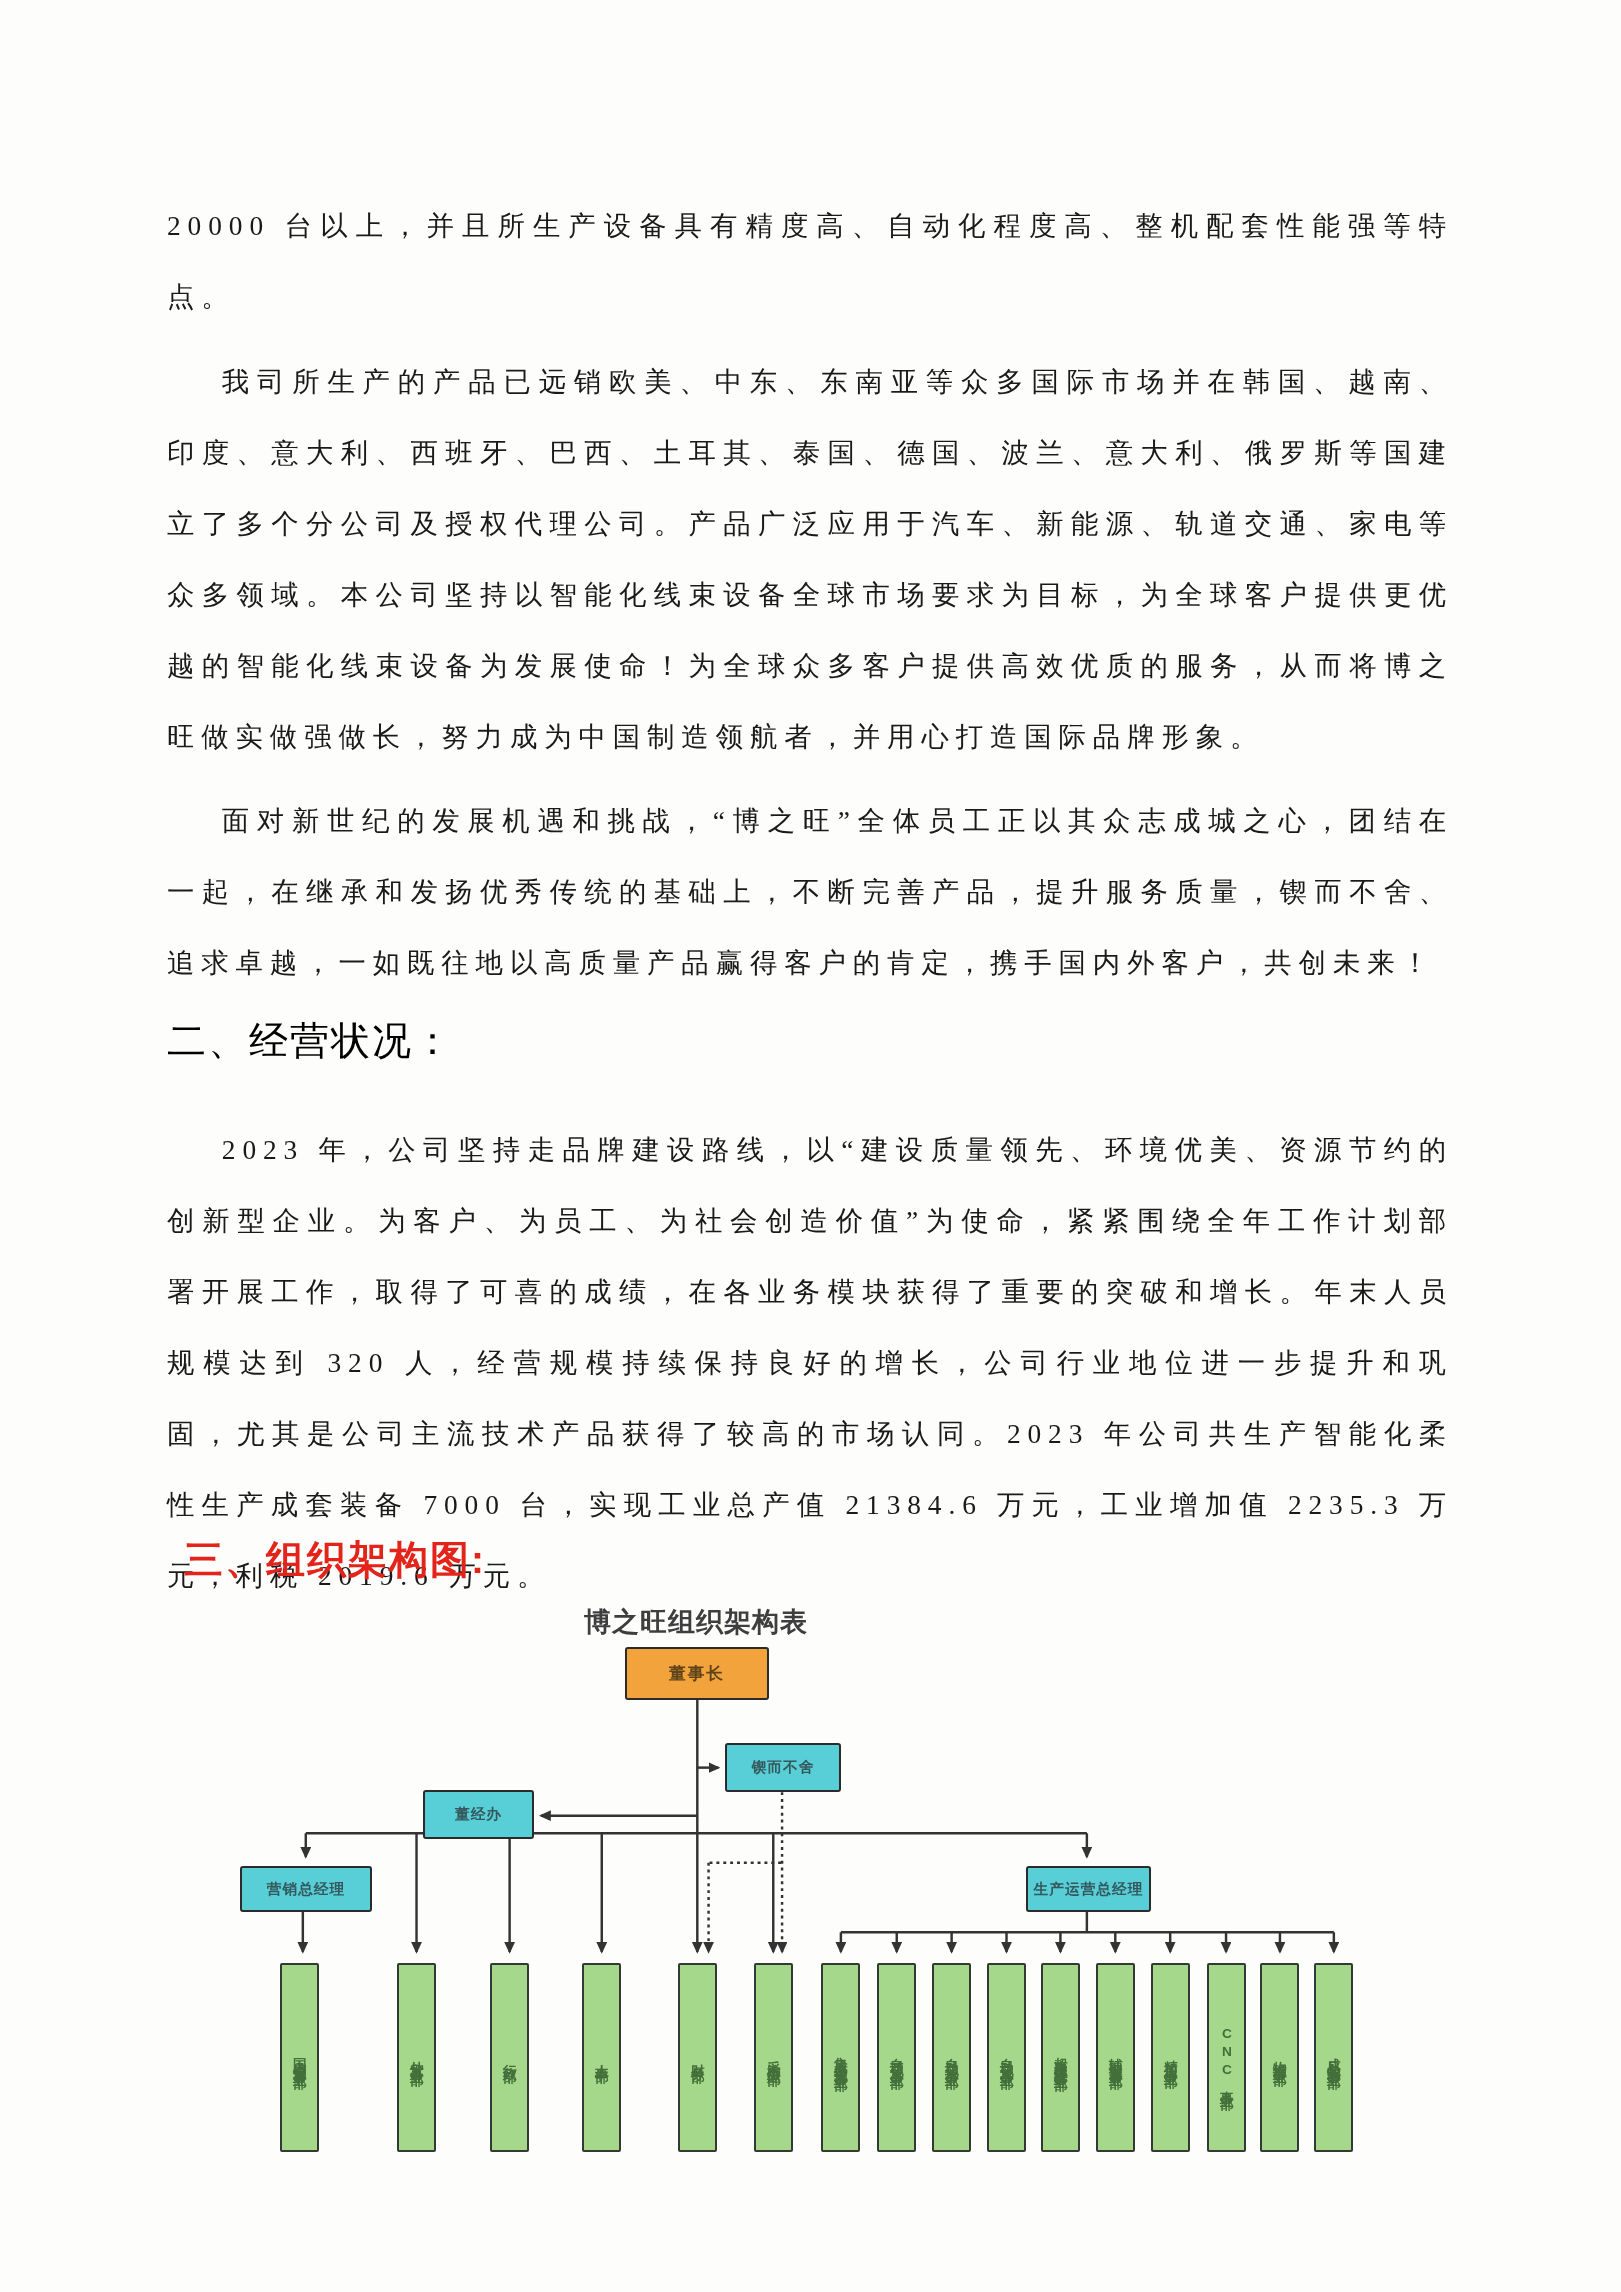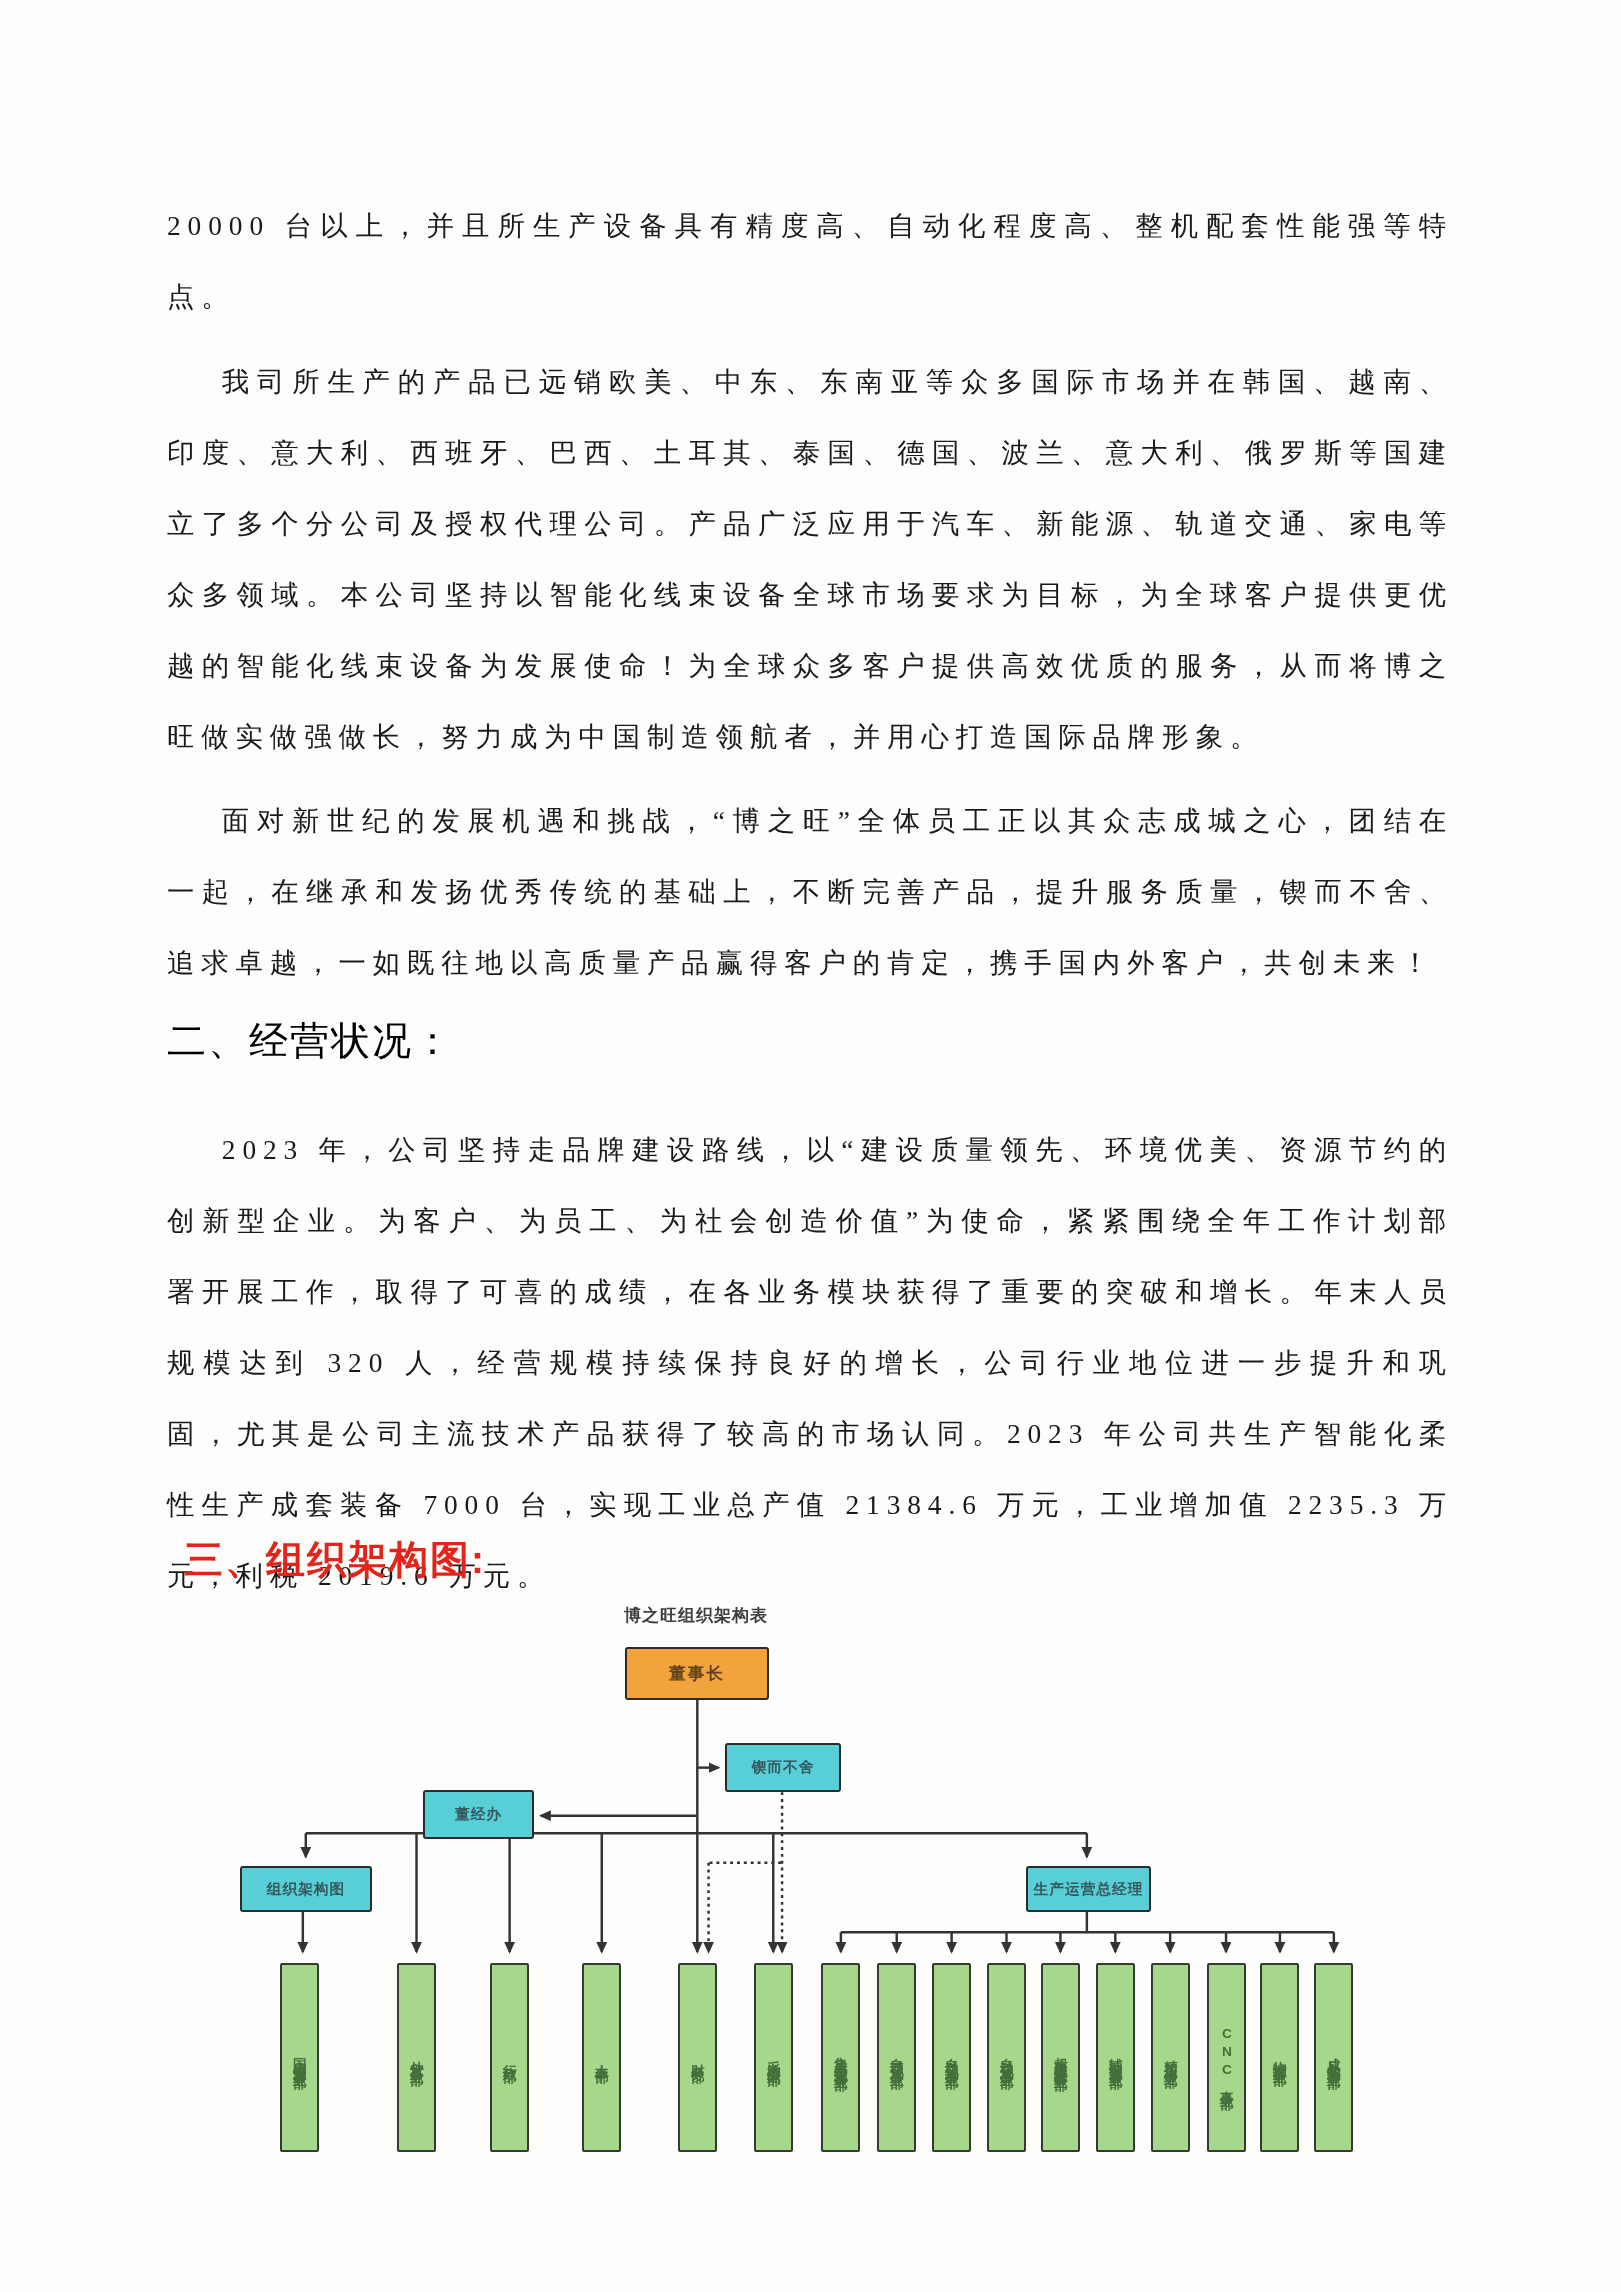--- a/index.html
+++ b/index.html
@@ -24,21 +24,21 @@
     font-family:"Liberation Sans","DejaVu Sans",sans-serif;
     font-weight:bold;font-size:39px;line-height:55px;color:#e2241b;
     margin:17px;letter-spacing:2px;
   }
   
   .org-chart{position:absolute;top:1598px;left:0;width:1621px;height:647px;}
   .org-chart *{box-sizing:border-box;}
   .chart-title{
     position:absolute;left:549px;top:5.9px;width:294px;text-align:center;
     font-family:"Liberation Sans","DejaVu Sans",sans-serif;
-    font-weight:bold;font-size:17px;color:#3e3e3e;letter-spacing:1px;
+    font-weight:bold;font-size:27px;color:#3e3e3e;letter-spacing:1px;
   }
   .node{
     position:absolute;display:flex;align-items:center;justify-content:center;
     font-family:"Liberation Sans","DejaVu Sans",sans-serif;font-weight:bold;
     border:2px solid #2b2b2b;border-radius:2.9px;text-align:center;
   }
   .node.orange{background:#f2a33c;color:#5e431a;font-size:16.7px;letter-spacing:2px;}
   .node.teal{background:#58ced6;color:#34585c;font-size:14.7px;letter-spacing:1px;}
   .dept{
     position:absolute;top:365px;width:39px;height:189px;
@@ -121,21 +121,21 @@
   </svg>
 
   <div class="chart-title">博之旺组织架构表</div>
 
   <div class="node orange" style="left:625px;top:49px;width:144px;height:53px;">董事长</div>
 
   <div class="node teal" style="left:725px;top:145px;width:116px;height:49px;">锲而不舍</div>
 
   <div class="node teal" style="left:423px;top:192px;width:111px;height:49px;">董经办</div>
 
-  <div class="node teal" style="left:240px;top:268px;width:132px;height:46px;">组织架构图</div>
+  <div class="node teal" style="left:240px;top:268px;width:132px;height:46px;">营销总经理</div>
 
   <div class="node teal" style="left:1026px;top:268px;width:125px;height:46px;">生产运营总经理</div>
 
   <div class="dept" style="left:280px">
       <span class="vtext">国内销售事业部</span>
     </div>
   <div class="dept" style="left:397px">
       <span class="vtext">外贸事业部</span>
     </div>
   <div class="dept" style="left:490px">

